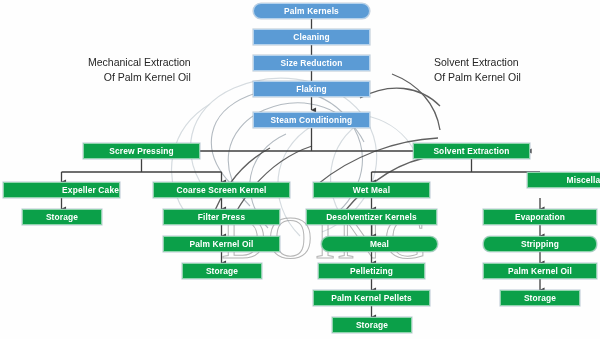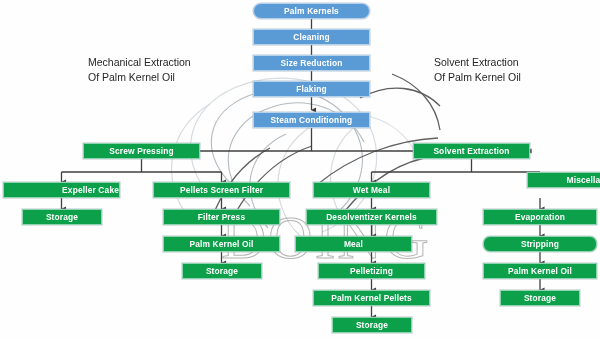--- a/index.html
+++ b/index.html
@@ -146,49 +146,49 @@
       <line x1="371.5" y1="279" x2="371.5" y2="290" marker-end="url(#ar-d)"></line>
       <line x1="371.5" y1="306" x2="371.5" y2="317" marker-end="url(#ar-d)"></line>
 
       <line x1="540" y1="198" x2="540" y2="209" marker-end="url(#ar-d)"></line>
       <line x1="540" y1="225" x2="540" y2="236" marker-end="url(#ar-d)"></line>
       <line x1="540" y1="252" x2="540" y2="263" marker-end="url(#ar-d)"></line>
       <line x1="540" y1="279" x2="540" y2="290" marker-end="url(#ar-d)"></line>
     </g>
   </svg>
 
-  <div class="caption" style="left:88px;top:55px;">
+  <div class="caption" style="left:88px;top:55px;text-align:right;">
     <div>Mechanical Extraction</div>
     <div>Of Palm Kernel Oil</div>
   </div>
   <div class="caption" style="left:434px;top:55px;">
     <div>Solvent Extraction</div>
     <div>Of Palm Kernel Oil</div>
   </div>
 
   <div class="node blue" style="left:253px;top:3px;width:117px;border-radius:8px;">Palm Kernels</div>
   <div class="node blue" style="left:253px;top:29px;width:117px;">Cleaning</div>
   <div class="node blue" style="left:253px;top:55px;width:117px;">Size Reduction</div>
   <div class="node blue" style="left:253px;top:81px;width:117px;">Flaking</div>
   <div class="node blue" style="left:253px;top:112px;width:117px;">Steam Conditioning</div>
 
   <div class="node green" style="left:83px;top:143px;width:117px;">Screw Pressing</div>
   <div class="node green" style="left:413px;top:143px;width:117px;">Solvent Extraction</div>
 
   <div class="node green" style="left:3px;top:182px;width:117px;text-align:right;">Expeller Cake</div>
   <div class="node green" style="left:22px;top:209px;width:80px;">Storage</div>
 
-  <div class="node green" style="left:153px;top:182px;width:137px;">Pellets Screen Filter</div>
+  <div class="node green" style="left:153px;top:182px;width:137px;">Coarse Screen Kernel</div>
   <div class="node green" style="left:163px;top:209px;width:117px;">Filter Press</div>
   <div class="node green" style="left:163px;top:236px;width:117px;">Palm Kernel Oil</div>
   <div class="node green" style="left:182px;top:263px;width:80px;">Storage</div>
 
   <div class="node green" style="left:313px;top:182px;width:117px;">Wet Meal</div>
   <div class="node green" style="left:306px;top:209px;width:131px;">Desolventizer Kernels</div>
-  <div class="node green" style="left:295px;top:236px;width:117px;">Meal</div>
+  <div class="node green" style="left:321px;top:236px;width:117px;border-radius:8px;">Meal</div>
   <div class="node green" style="left:318px;top:263px;width:107px;">Pelletizing</div>
   <div class="node green" style="left:313px;top:290px;width:117px;">Palm Kernel Pellets</div>
   <div class="node green" style="left:332px;top:317px;width:80px;">Storage</div>
 
   <div class="node green" style="left:483px;top:172px;width:113px;margin-left:44px;">Miscella</div>
   <div class="node green" style="left:483px;top:209px;width:114px;">Evaporation</div>
   <div class="node green" style="left:483px;top:236px;width:114px;border-radius:7px;">Stripping</div>
   <div class="node green" style="left:483px;top:263px;width:114px;">Palm Kernel Oil</div>
   <div class="node green" style="left:500px;top:290px;width:80px;">Storage</div>
 

